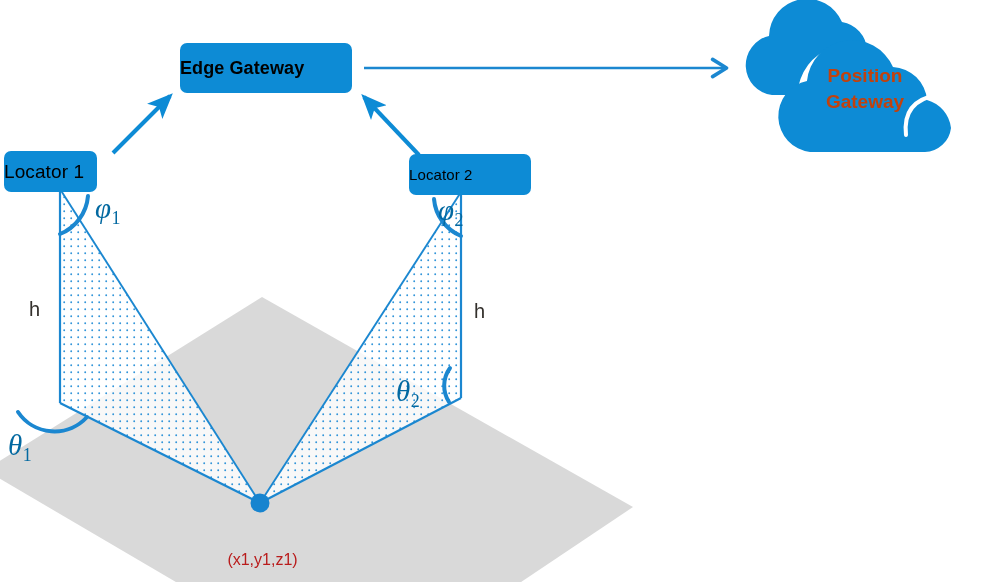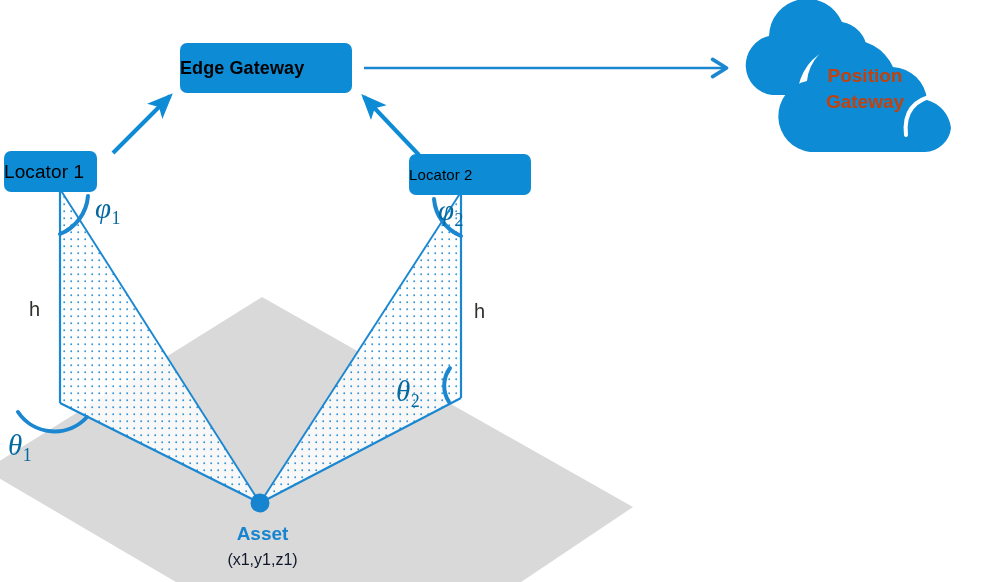--- a/index.html
+++ b/index.html
@@ -127,21 +127,21 @@
     font-weight: bold;
     font-size: 19px;
     z-index: 45;
   }
   #asset-coords {
     position: absolute;
     left: 190px;
     top: 551px;
     width: 145px;
     text-align: center;
-    color: #0f172a;
+    color: #b91c1c;
     font-family: "Liberation Sans", sans-serif;
     font-size: 16px;
     z-index: 45;
   }
 </style>
 </head>
 <body>
 
 <div id="stage">
 
@@ -256,16 +256,15 @@
   <div class="math-label" id="theta1-label">
     <span>θ</span><sub>1</sub>
   </div>
   <div class="math-label" id="theta2-label">
     <span>θ</span><sub>2</sub>
   </div>
 
   <div class="h-label" id="h1-label">h</div>
   <div class="h-label" id="h2-label">h</div>
 
-  <div id="asset-name">Asset</div>
   <div id="asset-coords">(x1,y1,z1)</div>
 
 </div>
 
 </body></html>

